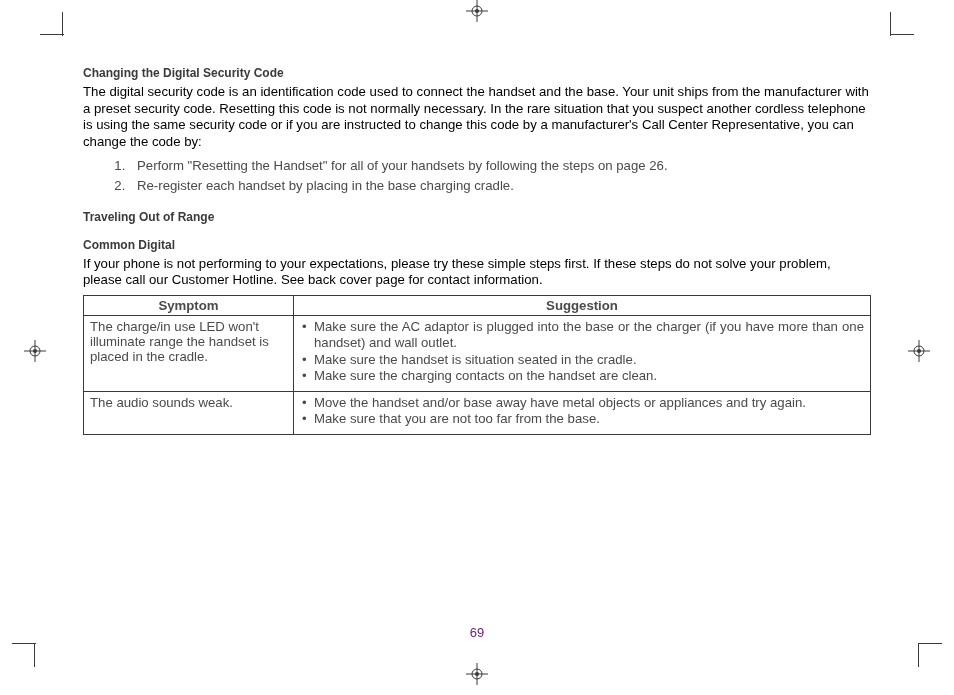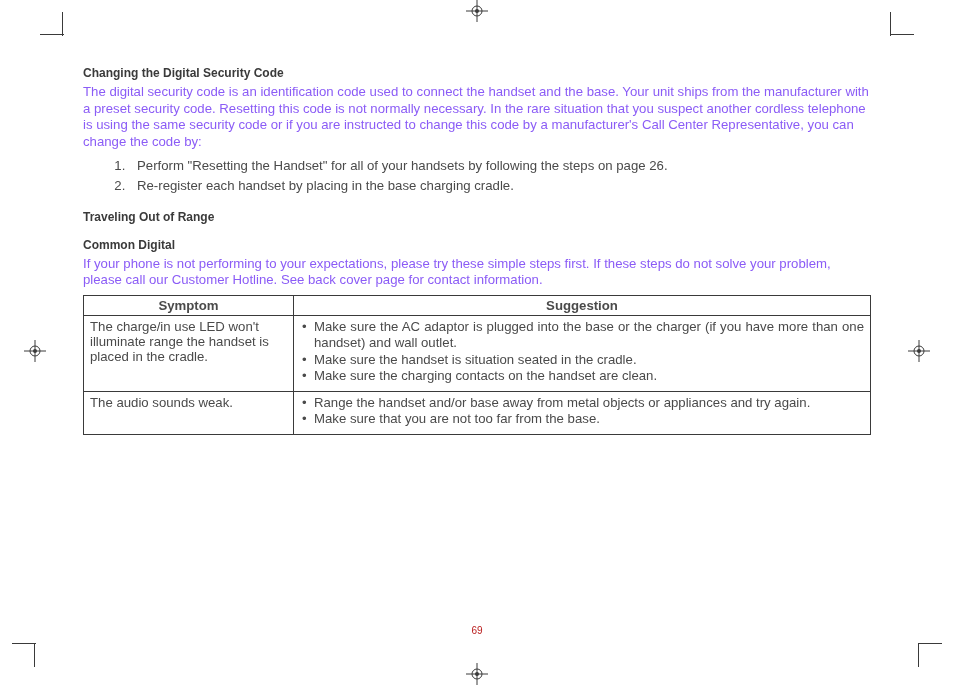--- a/index.html
+++ b/index.html
@@ -1,31 +1,31 @@
 <!DOCTYPE html>
 <html><head>
 <meta charset="utf-8">
 <style>
   * { box-sizing: border-box; margin: 0; padding: 0; }
   html, body { width: 954px; height: 695px; background: #fff; position: relative; font-family: Arial, Helvetica, sans-serif; color: #4a4a4a; }
   .page { position: absolute; left: 83px; top: 66px; width: 788px; }
   h2 { font-size: 12px; font-weight: bold; color: #3a3a3a; margin-bottom: 4px; }
-  p { font-size: 13.2px; line-height: 1.25; color: #8b5cf6; margin-bottom: 6px; }
+  p { font-size: 13.2px; line-height: 1.25; color: #000000; margin-bottom: 6px; }
   ol { margin-left: 46px; margin-bottom: 14px; }
   ol li { font-size: 13.2px; line-height: 1.5; color: #4a4a4a; padding-left: 8px; }
   .section { margin-bottom: 14px; }
   table { width: 100%; border-collapse: collapse; margin-top: 4px; border-radius: 6px; }
   th, td { border: 1.4px solid #3a3a3a; font-size: 13.2px; color: #4a4a4a; vertical-align: top; }
   th { font-weight: bold; text-align: center; padding: 2px 6px; }
   td { padding: 3px 6px 6px 6px; }
   td:first-child { width: 210px; }
   td ul { list-style: none; margin: 0; padding: 0; }
   td ul li { position: relative; padding-left: 14px; text-align: justify; line-height: 1.25; }
   td ul li::before { content: "•"; position: absolute; left: 2px; top: 0; }
-  .page-number { position: absolute; left: 0; width: 954px; top: 625px; text-align: center; font-size: 10px; color: #b91c1c; }
+  .page-number { position: absolute; left: 0; width: 954px; top: 625px; text-align: center; font-size: 13px; color: #701a75; }
 
   .crop { position: absolute; width: 24px; height: 24px; }
   .crop::before, .crop::after { content: ""; position: absolute; background: #3a3a3a; }
   .crop-tl { left: 40px; top: 12px; }
   .crop-tl::before { left: 0; top: 22px; width: 24px; height: 1px; }
   .crop-tl::after  { left: 22px; top: 0; width: 1px; height: 24px; }
   .crop-tr { right: 40px; top: 12px; }
   .crop-tr::before { left: 0; top: 22px; width: 24px; height: 1px; }
   .crop-tr::after  { left: 0; top: 0; width: 1px; height: 24px; }
   .crop-bl { left: 12px; bottom: 28px; }
@@ -117,21 +117,21 @@
               <li>Make sure the AC adaptor is plugged into the base or the charger (if you have more than one handset) and wall outlet.</li>
               <li>Make sure the handset is situation seated in the cradle.</li>
               <li>Make sure the charging contacts on the handset are clean.</li>
             </ul>
           </td>
         </tr>
         <tr>
           <td>The audio sounds weak.</td>
           <td>
             <ul>
-              <li>Range the handset and/or base away from metal objects or appliances and try again.</li>
+              <li>Move the handset and/or base away have metal objects or appliances and try again.</li>
               <li>Make sure that you are not too far from the base.</li>
             </ul>
           </td>
         </tr>
       </tbody>
     </table>
   </div>
 
 </div>
 

